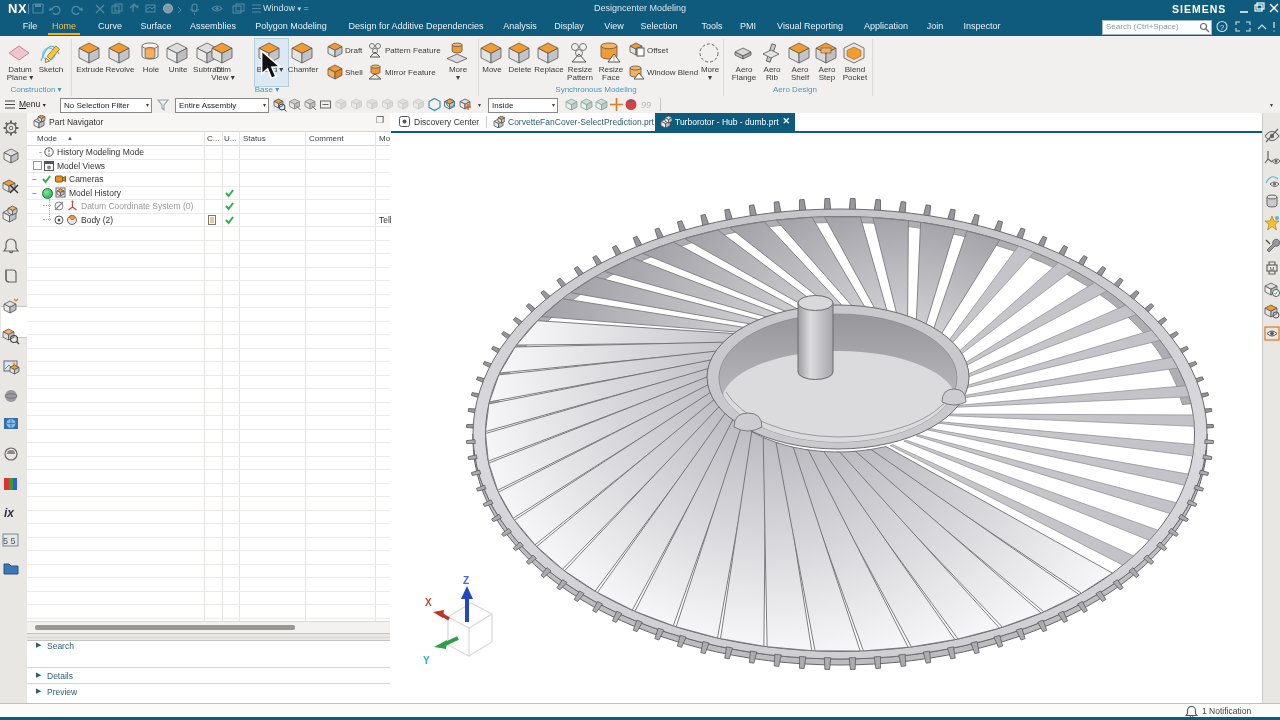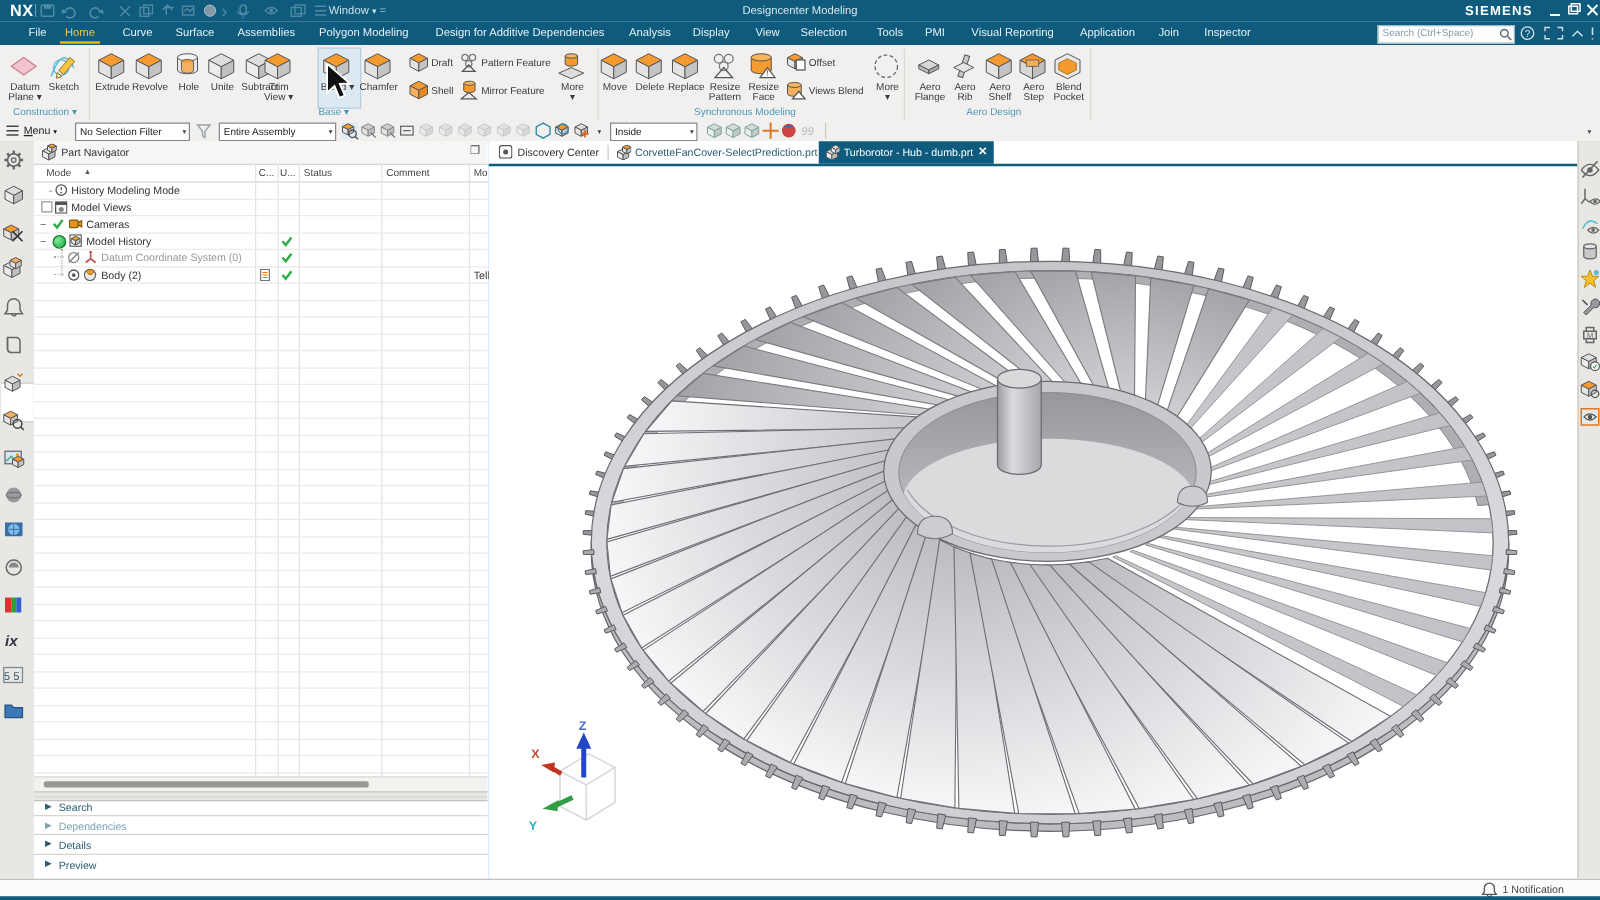--- a/index.html
+++ b/index.html
@@ -339,21 +339,21 @@
       <span style="position:absolute;left:18px;top:4px;font-size:8px;color:#3a3a3a;white-space:nowrap">Offset</span>
     </div>
     <div class="abs" style="left:629px;top:28px;height:16px">
       <div style="position:absolute;left:0;top:0"><svg width="16" height="16" viewBox="0 0 16 16" style="">
           <g transform="translate(1,2)">
             <path d="M0,1.98 L0,9.02 A 5.5,1.98 0 0 0 11,9.02 L11,1.98" fill="#f4b05e" stroke="#555" stroke-width="0.8"></path>
             <ellipse cx="5.5" cy="1.98" rx="5.5" ry="1.98" fill="#f8b45c" stroke="#555" stroke-width="0.8"></ellipse>
           </g>
           <polygon points="10,9 15,15 5,15" fill="#fff" stroke="#555"></polygon>
         </svg></div>
-      <span style="position:absolute;left:18px;top:4px;font-size:8px;color:#3a3a3a;white-space:nowrap">Views Blend</span>
+      <span style="position:absolute;left:18px;top:4px;font-size:8px;color:#3a3a3a;white-space:nowrap">Window Blend</span>
     </div>
     <div class="abs" style="left:695px;top:4px;width:30px;height:56px">
       <div style="position:absolute;left:3.0px;top:2px"><svg width="22" height="22" viewBox="0 0 22 22" style="">
           <circle cx="11.0" cy="11.0" r="9.0" fill="none" stroke="#666" stroke-width="1" stroke-dasharray="3 2"></circle>
         </svg></div>
       <div class="blab" style="top:26px">
         <div>More</div>
         <div>▾</div>
       </div>
     </div>
@@ -868,24 +868,20 @@
       <span class="tx" style="left:352px">Tell</span>
     </div>
     <div class="abs" style="left:22px;top:86px;width:1px;height:22px;border-left:1px dotted #aaa"></div>
     <div class="abs" style="left:0;top:508px;width:363px;height:11px;background:#f3f2f0;border-top:1px solid #dcdad7">
       <div style="position:absolute;left:8px;top:3px;width:260px;height:5px;background:#9a9894;border-radius:2px"></div>
     </div>
     <div class="abs" style="left:0;top:520px;width:363px;height:6px;background:#e9e7e4;border-top:1px solid #c6c4c1;border-bottom:1px solid #c6c4c1"></div>
     <div class="abs" style="left:0;top:524px;width:363px;height:15px;border-top:1px solid #d8d6d3">
       <span style="position:absolute;left:9px;top:3px;font-size:7px;color:#2b5d73">▶</span>
       <span style="position:absolute;left:20px;top:2.5px;font-size:8.5px;color:#2b5d73">Search</span>
-    </div>
-    <div class="abs" style="left:0;top:539px;width:363px;height:15px;border-top:1px solid #d8d6d3">
-      <span style="position:absolute;left:9px;top:3px;font-size:7px;color:#7ba4b5">▶</span>
-      <span style="position:absolute;left:20px;top:2.5px;font-size:8.5px;color:#7ba4b5">Dependencies</span>
     </div>
     <div class="abs" style="left:0;top:570px;width:363px;height:15px;border-top:1px solid #d8d6d3">
       <span style="position:absolute;left:9px;top:3px;font-size:7px;color:#2b5d73">▶</span>
       <span style="position:absolute;left:20px;top:2.5px;font-size:8.5px;color:#2b5d73">Preview</span>
     </div>
     <div class="abs" style="left:0;top:554px;width:363px;height:15px;border-top:1px solid #d8d6d3">
       <span style="position:absolute;left:9px;top:3px;font-size:7px;color:#2b5d73">▶</span>
       <span style="position:absolute;left:20px;top:2.5px;font-size:8.5px;color:#2b5d73">Details</span>
     </div>
   </div>

